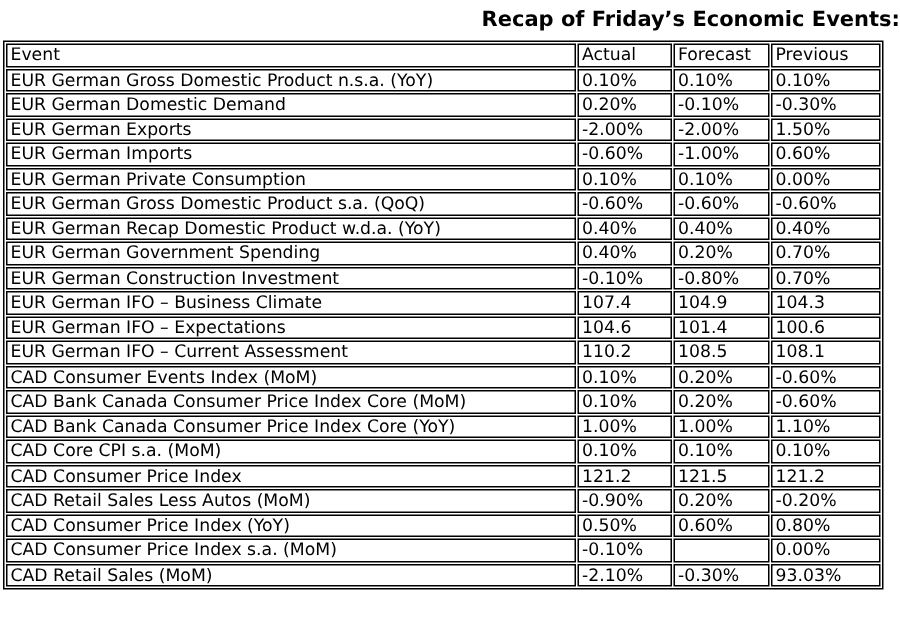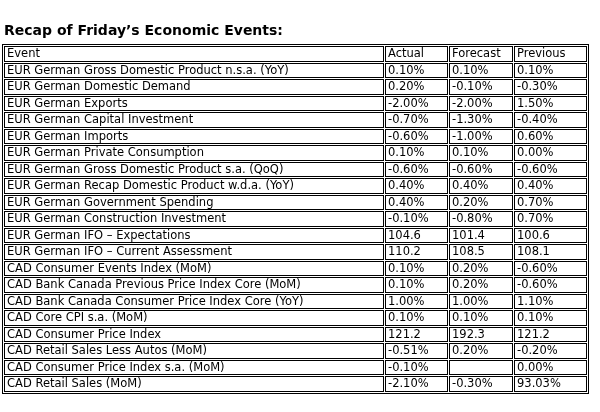--- a/index.html
+++ b/index.html
@@ -10,22 +10,23 @@
   body {
     width: 600px;
     height: 412px;
     overflow: hidden;
     font-family: "DejaVu Sans", "Liberation Sans", sans-serif;
     color: #000000;
   }
   .page-title {
     font-size: 14px;
     font-weight: bold;
-    margin: 22px 0 6px 4px;
+    margin: 5px 0 6px 4px;
     letter-spacing: 0;
+    text-align: right;
   }
   table.events {
     border-collapse: separate;
     border-spacing: 1px;
     border: 1px solid #000000;
     margin-left: 2px;
     width: 474px;
     table-layout: fixed;
   }
   table.events th,
@@ -82,26 +83,20 @@
     <td>-0.30%</td>
   </tr>
 
   <tr>
     <td>EUR German Exports</td>
     <td>-2.00%</td>
     <td>-2.00%</td>
     <td>1.50%</td>
   </tr>
 
-  <tr>
-    <td>EUR German Capital Investment</td>
-    <td>-0.70%</td>
-    <td>-1.30%</td>
-    <td>-0.40%</td>
-  </tr>
 
   <tr>
     <td>EUR German Imports</td>
     <td>-0.60%</td>
     <td>-1.00%</td>
     <td>0.60%</td>
   </tr>
 
   <tr>
     <td>EUR German Private Consumption</td>
@@ -131,20 +126,26 @@
     <td>0.70%</td>
   </tr>
 
   <tr>
     <td>EUR German Construction Investment</td>
     <td>-0.10%</td>
     <td>-0.80%</td>
     <td>0.70%</td>
   </tr>
 
+  <tr>
+    <td>EUR German IFO – Business Climate</td>
+    <td>107.4</td>
+    <td>104.9</td>
+    <td>104.3</td>
+  </tr>
 
   <tr>
     <td>EUR German IFO – Expectations</td>
     <td>104.6</td>
     <td>101.4</td>
     <td>100.6</td>
   </tr>
 
   <tr>
     <td>EUR German IFO – Current Assessment</td>
@@ -154,21 +155,21 @@
   </tr>
 
   <tr>
     <td>CAD Consumer Events Index (MoM)</td>
     <td>0.10%</td>
     <td>0.20%</td>
     <td>-0.60%</td>
   </tr>
 
   <tr>
-    <td>CAD Bank Canada Previous Price Index Core (MoM)</td>
+    <td>CAD Bank Canada Consumer Price Index Core (MoM)</td>
     <td>0.10%</td>
     <td>0.20%</td>
     <td>-0.60%</td>
   </tr>
 
   <tr>
     <td>CAD Bank Canada Consumer Price Index Core (YoY)</td>
     <td>1.00%</td>
     <td>1.00%</td>
     <td>1.10%</td>
@@ -177,31 +178,37 @@
   <tr>
     <td>CAD Core CPI s.a. (MoM)</td>
     <td>0.10%</td>
     <td>0.10%</td>
     <td>0.10%</td>
   </tr>
 
   <tr>
     <td>CAD Consumer Price Index</td>
     <td>121.2</td>
-    <td>192.3</td>
+    <td>121.5</td>
     <td>121.2</td>
   </tr>
 
   <tr>
     <td>CAD Retail Sales Less Autos (MoM)</td>
-    <td>-0.51%</td>
+    <td>-0.90%</td>
     <td>0.20%</td>
     <td>-0.20%</td>
   </tr>
 
+  <tr>
+    <td>CAD Consumer Price Index (YoY)</td>
+    <td>0.50%</td>
+    <td>0.60%</td>
+    <td>0.80%</td>
+  </tr>
 
   <tr>
     <td>CAD Consumer Price Index s.a. (MoM)</td>
     <td>-0.10%</td>
     <td></td>
     <td>0.00%</td>
   </tr>
 
   <tr>
     <td>CAD Retail Sales (MoM)</td>

